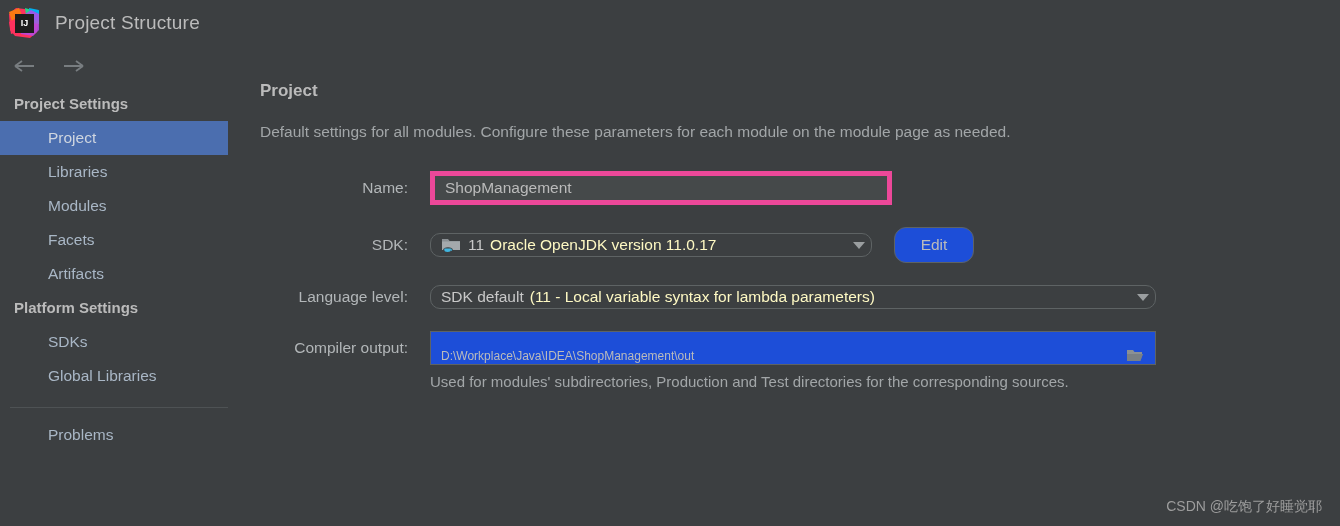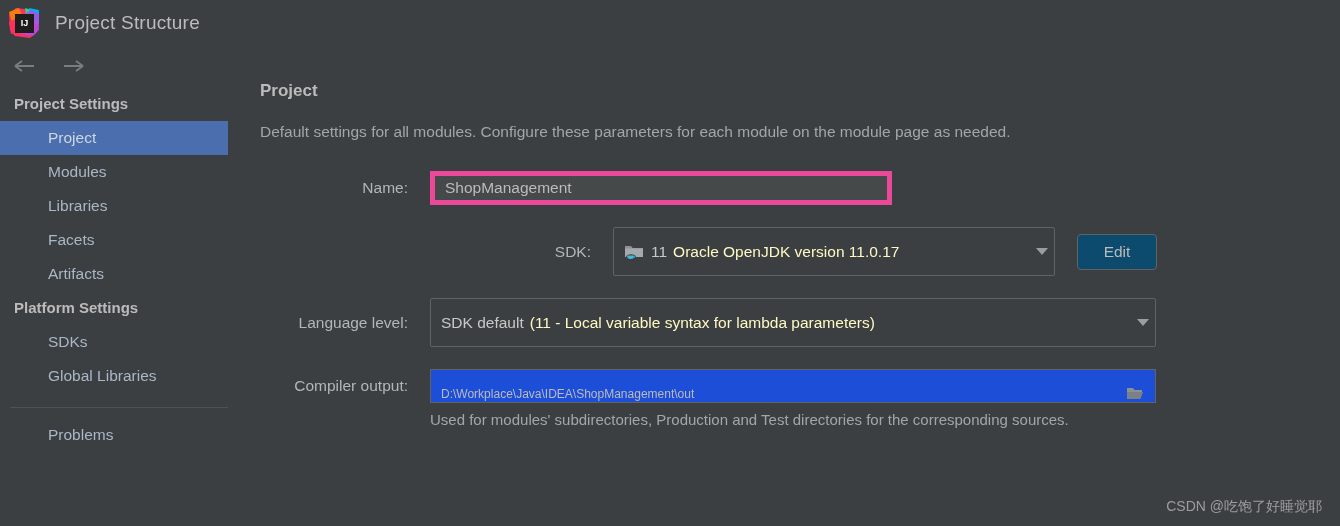--- a/index.html
+++ b/index.html
@@ -125,24 +125,24 @@
     display: flex; align-items: center;
     padding: 0 10px;
     font-size: 15.5px;
     color: #bbbbbb;
     white-space: nowrap;
     overflow: hidden;
   }
 
   
   .combo {
-    height: 49px;
+    height: 24px;
     background: #3c3f41;
     border: 1px solid #5e6364;
-    border-radius: 2px;
+    border-radius: 10px;
     display: flex; align-items: center;
     padding: 0 6px 0 10px;
     font-size: 15.5px;
     white-space: nowrap;
     overflow: hidden;
   }
   .combo-main { color: #c8c8c8; }
   .combo-dim  { color: #fef9c3; margin-left: 6px; }
   .combo-arrow {
     margin-left: auto;
@@ -156,23 +156,23 @@
     border-top: 7px solid #9a9ea0;
   }
 
   .jdk-icon { flex: none; margin-right: 7px; display: flex; align-items: center; }
   .jdk-icon svg { display: block; }
 
   .btn {
     height: 36px;
     min-width: 80px;
     margin-left: 22px;
-    background: #0c4a6e;
+    background: #1d4ed8;
     border: 1px solid #5e6364;
-    border-radius: 4px;
+    border-radius: 12px;
     color: #bbbbbb;
     font-size: 15.5px;
     font-family: "Liberation Sans", sans-serif;
     display: flex; align-items: center; justify-content: center;
     padding: 0 22px;
     cursor: pointer;
   }
 
   .path-field {
     height: 34px;
@@ -238,22 +238,22 @@
       </div>
       <div class="nav-arrow">
         <svg width="24" height="16" viewBox="0 0 24 16">
           <path d="M22 8 L15 3 M22 8 L15 13 M22 8 L3 8" stroke="#787d80" stroke-width="1.8" fill="none"></path>
         </svg>
       </div>
     </div>
 
     <div class="group-title">Project Settings</div>
     <div class="nav-item selected">Project</div>
+    <div class="nav-item">Libraries</div>
     <div class="nav-item">Modules</div>
-    <div class="nav-item">Libraries</div>
     <div class="nav-item">Facets</div>
     <div class="nav-item">Artifacts</div>
 
     <div class="group-title">Platform Settings</div>
     <div class="nav-item">SDKs</div>
     <div class="nav-item">Global Libraries</div>
 
     <div class="sidebar-separator"></div>
 
     <div class="nav-item">Problems</div>
@@ -262,21 +262,21 @@
   <div class="main">
 
     <div class="page-title">Project</div>
     <div class="page-desc">Default settings for all modules. Configure these parameters for each module on the module page as needed.</div>
 
     <div class="form-row">
       <div class="form-label" style="width:148px;margin-right:22px;">Name:</div>
       <div class="text-input" style="width:462px;">ShopManagement</div>
     </div>
 
-    <div class="form-row" style="margin-bottom:22px;justify-content:center;">
+    <div class="form-row" style="margin-bottom:22px;">
       <div class="form-label" style="width:148px;margin-right:22px;">SDK:</div>
       <div class="combo" style="width:442px;">
         <span class="jdk-icon">
           <svg width="20" height="20" viewBox="0 0 20 20">
             <path d="M1 4 h6 l1.6 2 H19 v9 H1 Z" fill="#8b9094"></path>
             <path d="M1 6.5 h18 v8.5 H1 Z" fill="#a4a9ac"></path>
             <ellipse cx="7" cy="15.3" rx="5" ry="3.1" fill="#3c3f41"></ellipse>
             <path d="M3.3 13.6 h6.6 v1.2 a3.3 2.2 0 0 1 -6.6 0 Z" fill="#40b6e0"></path>
             <path d="M10.1 13.9 a1.5 1.1 0 0 1 0 1.9" stroke="#40b6e0" stroke-width="1" fill="none"></path>
           </svg>

